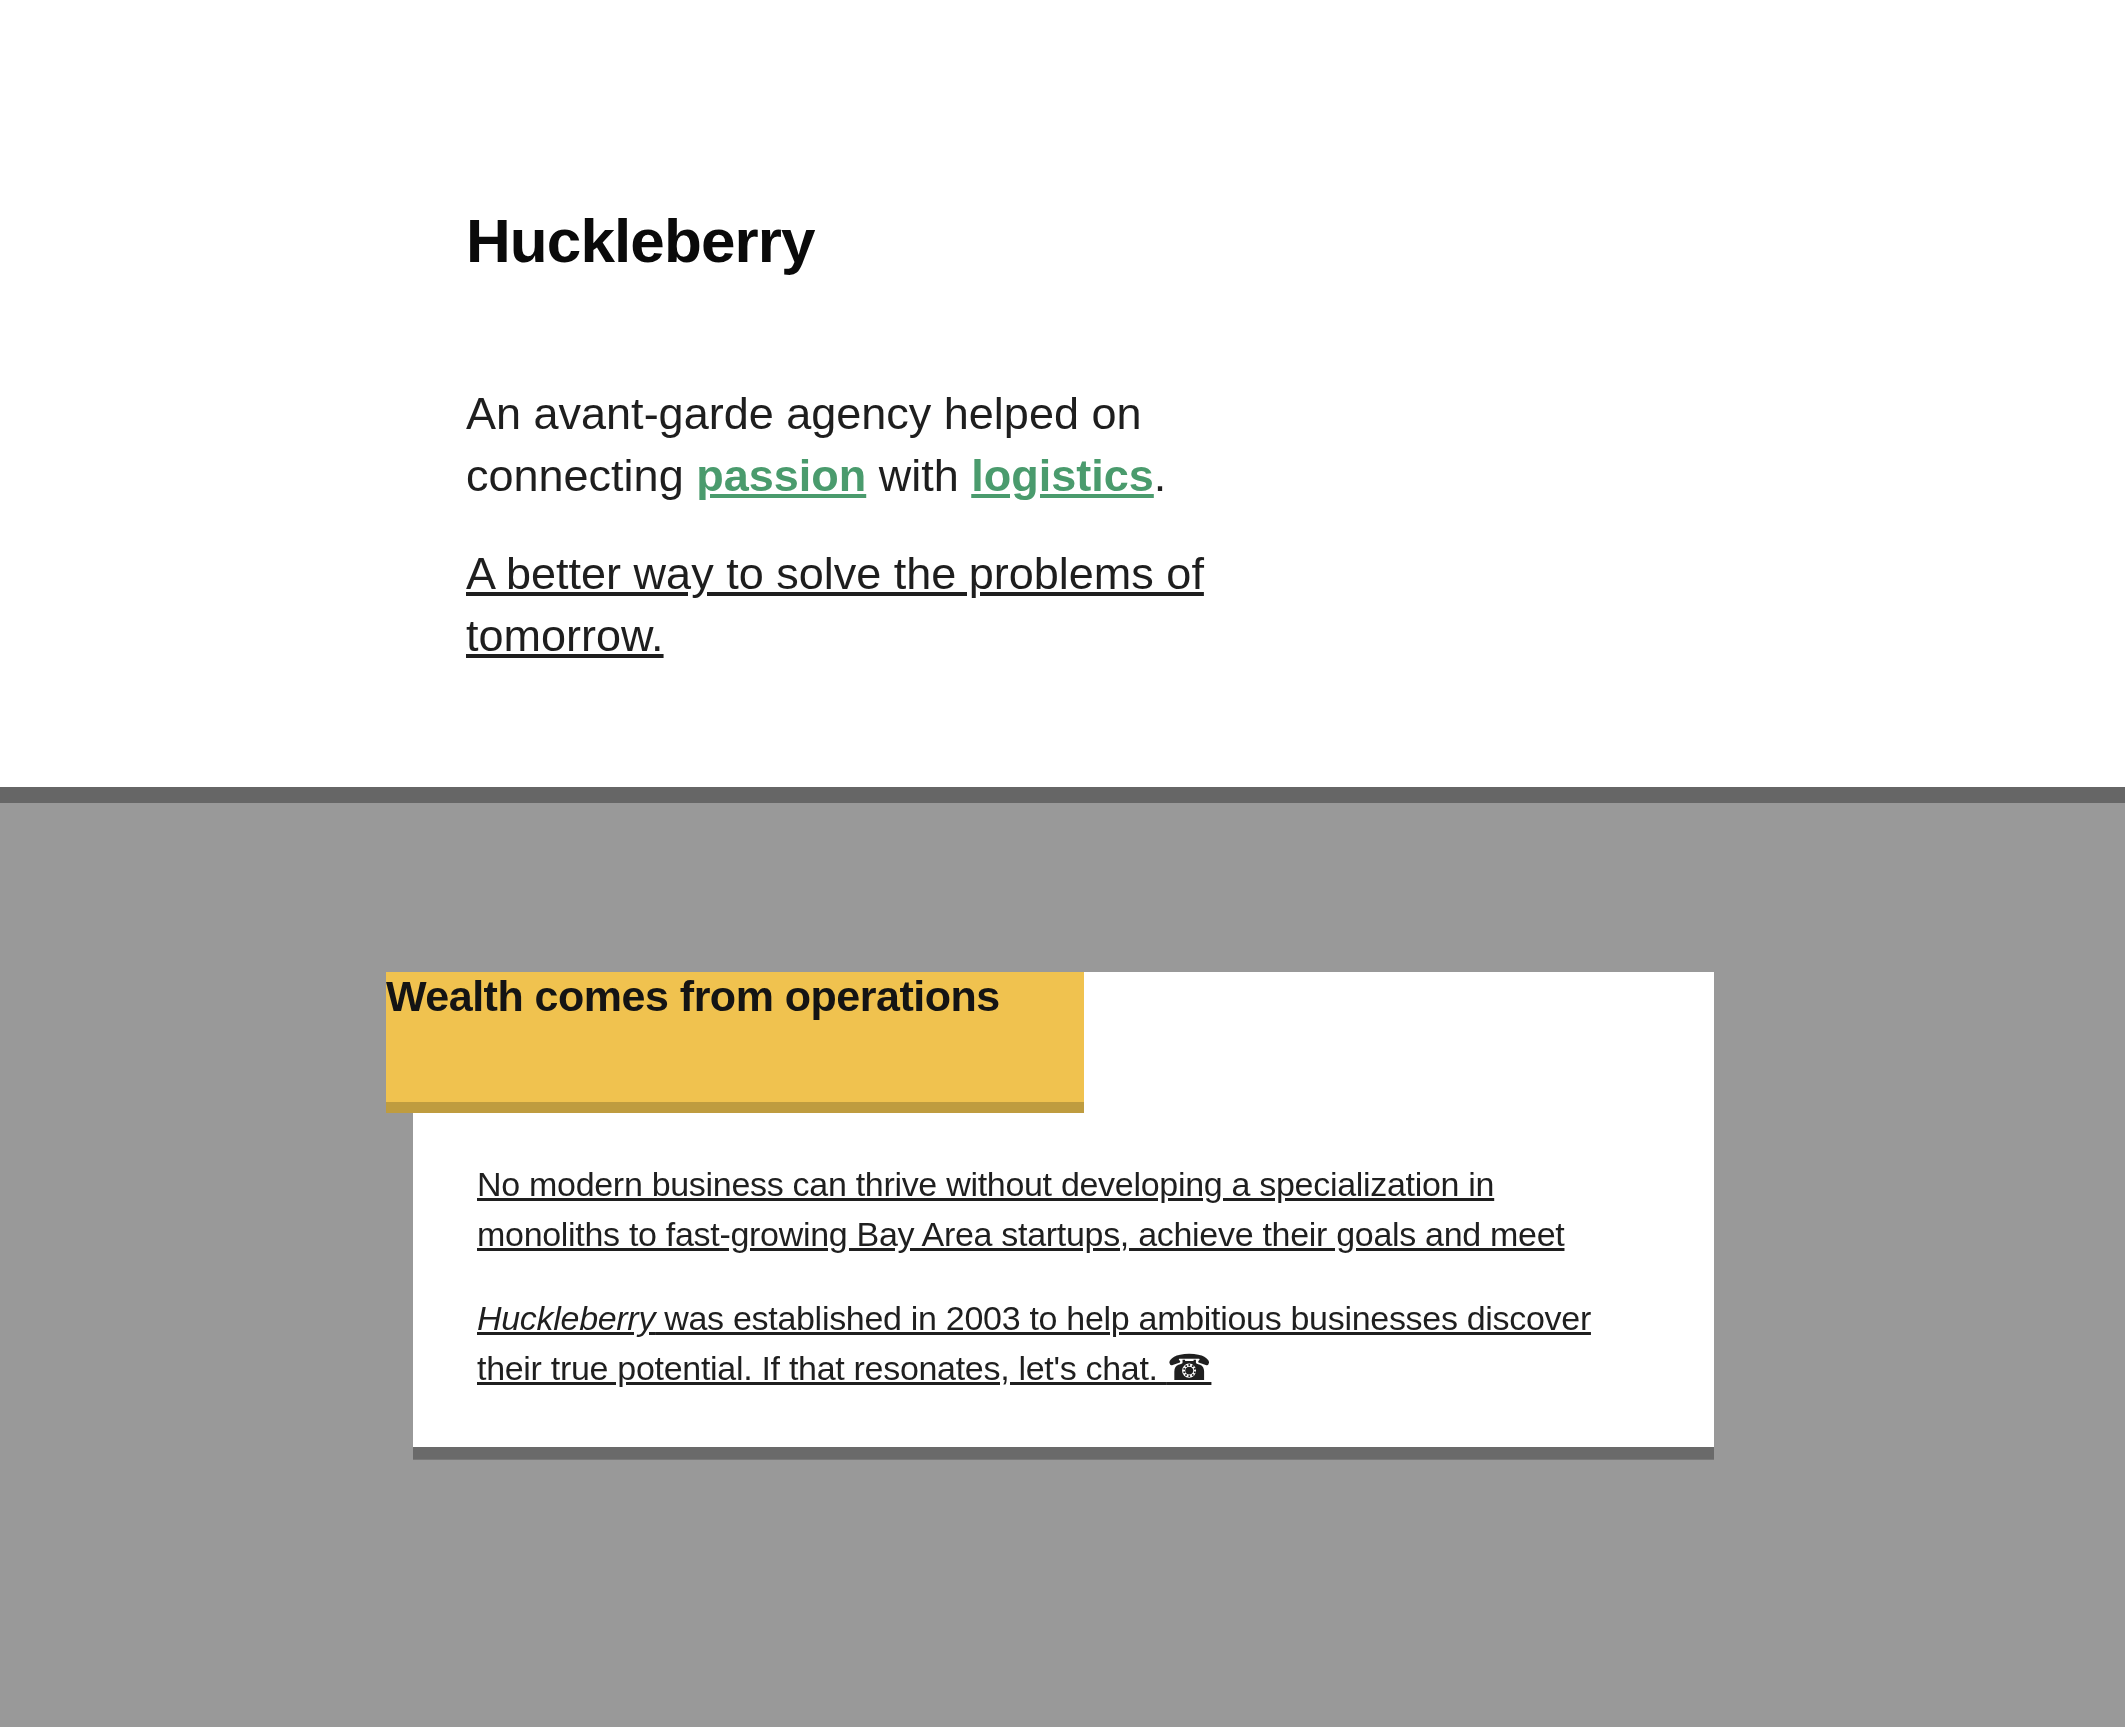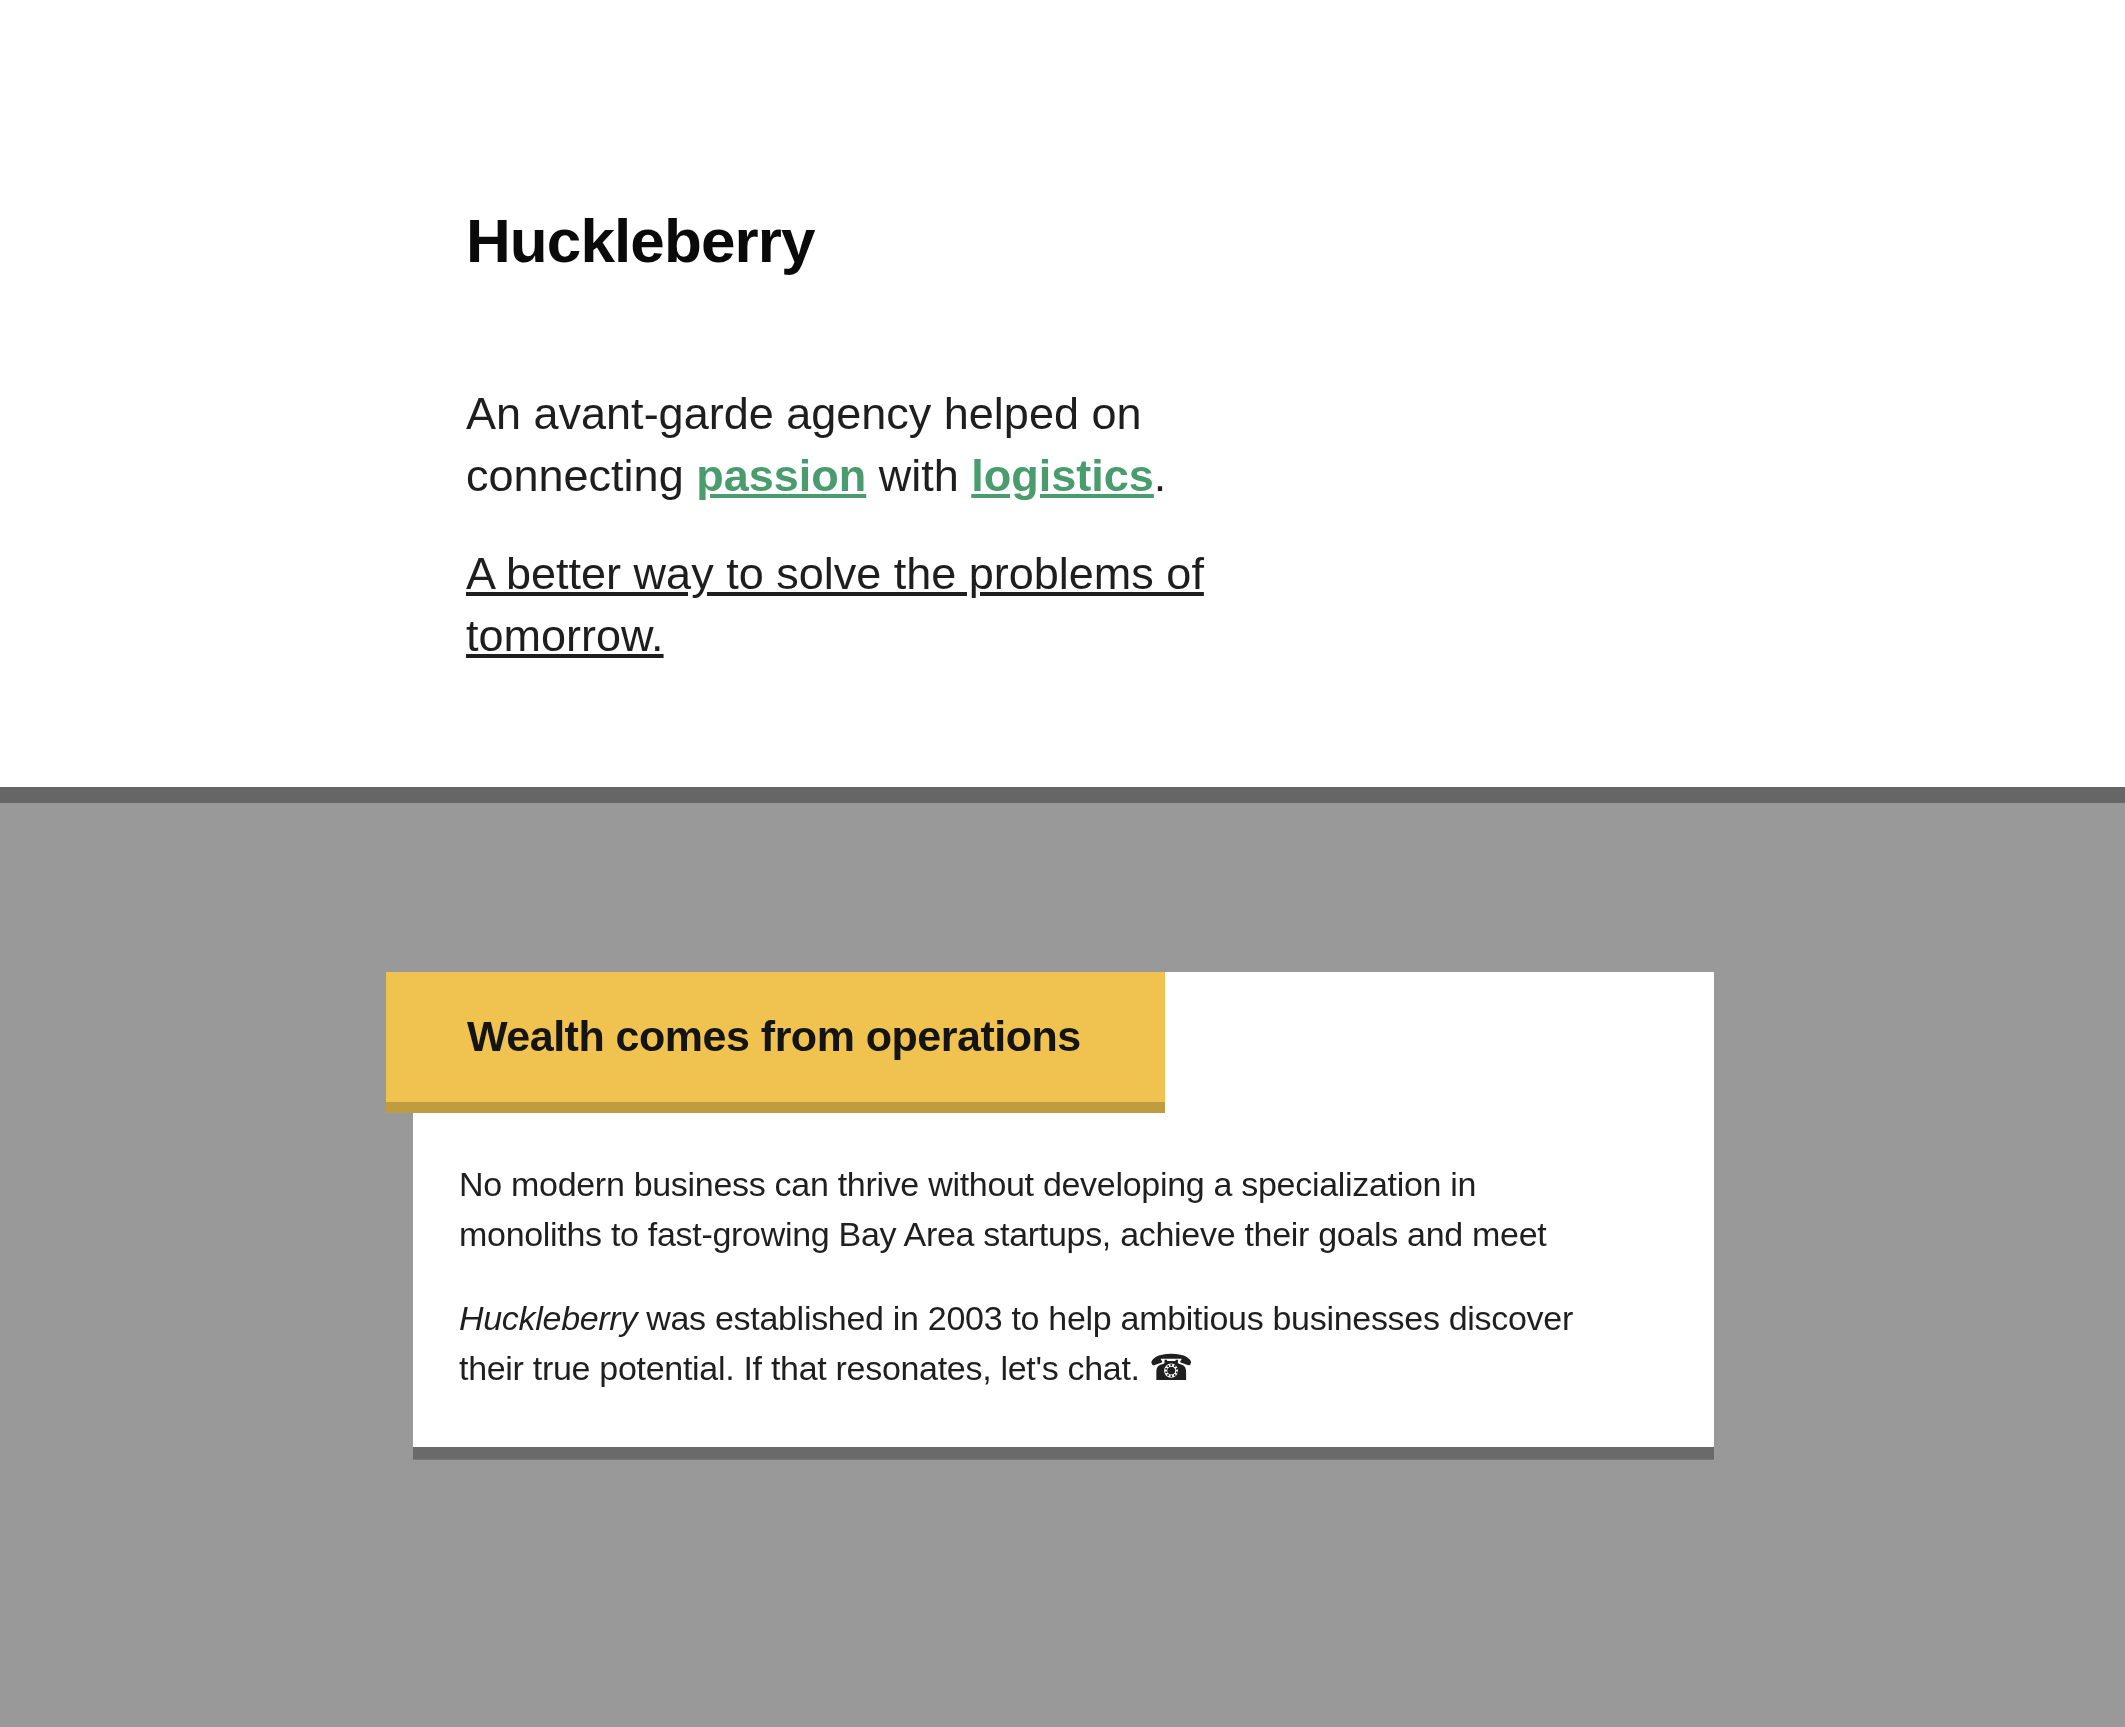--- a/index.html
+++ b/index.html
@@ -38,33 +38,34 @@
     padding-top: 155px; box-sizing: border-box;
   }
   .card {
     margin-left: 413px; width: 1301px; box-sizing: border-box;
     background: var(--card-bg, #ffffff);
     padding-bottom: 54px;
     box-shadow: 0 12.7px 0 rgba(0, 0, 0, 0.3);
   }
   .banner {
     margin: 13.6px 0 0 -27px;
-    width: 698px; height: 130px; padding-left: 81px;
+    width: 698px; height: 130px; 
     background: var(--banner-yellow, #F0C24F);
     border-bottom: 11.8px solid var(--banner-edge, #BF9C3F);
-    display: flex; align-items: center;
+    display: flex; align-items: flex-start;
   }
   .banner h2 {
     margin: 0; font-size: 43px; font-weight: 700;
     letter-spacing: -0.5px; color: #141414;
   }
   .card-body {
-    padding: 0 40px 0 46px;
+    padding: 0 40px 0 64px;
     font-size: 34px; line-height: 50px; letter-spacing: -0.3px;
     color: #1f1f1f;
+    text-decoration: underline;
   }
   .about { margin: 46px 0 0 0; }
   .history { margin: 34px 0 0 0; }
   .phone { font-family: "DejaVu Sans", sans-serif; font-size: 36px; }
 </style>
 </head>
 <body>
 
 <div class="page">
 

